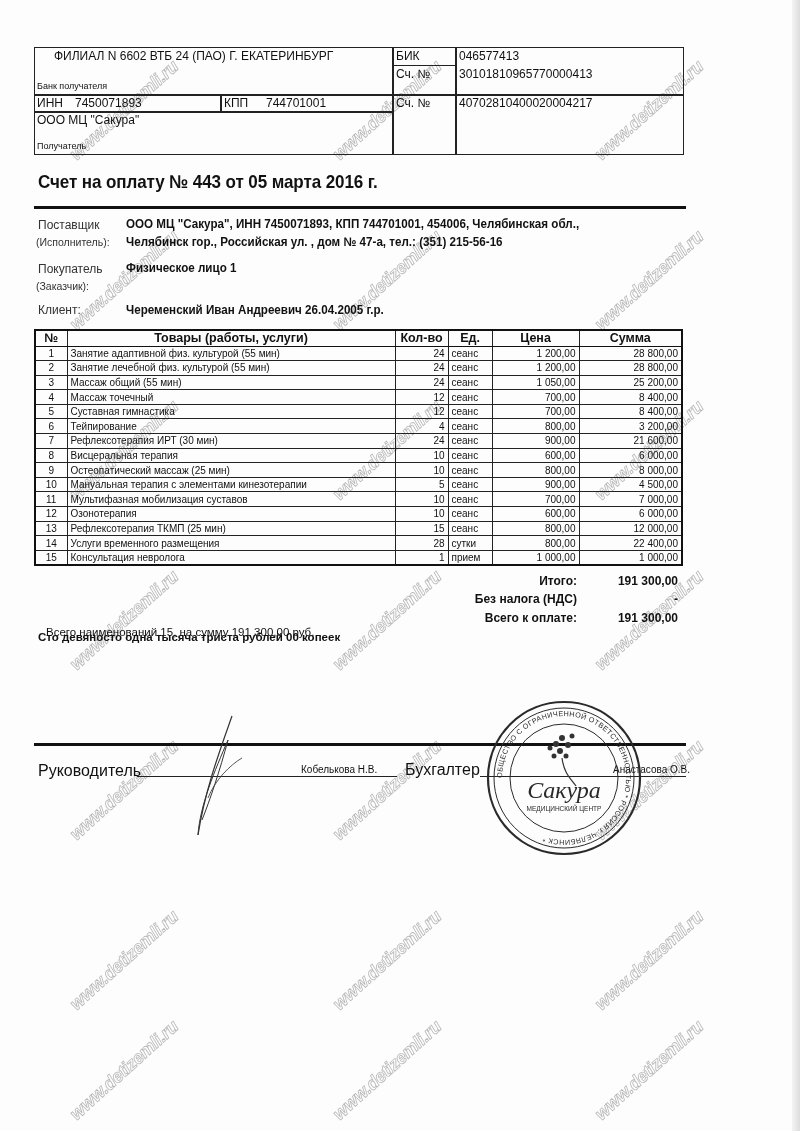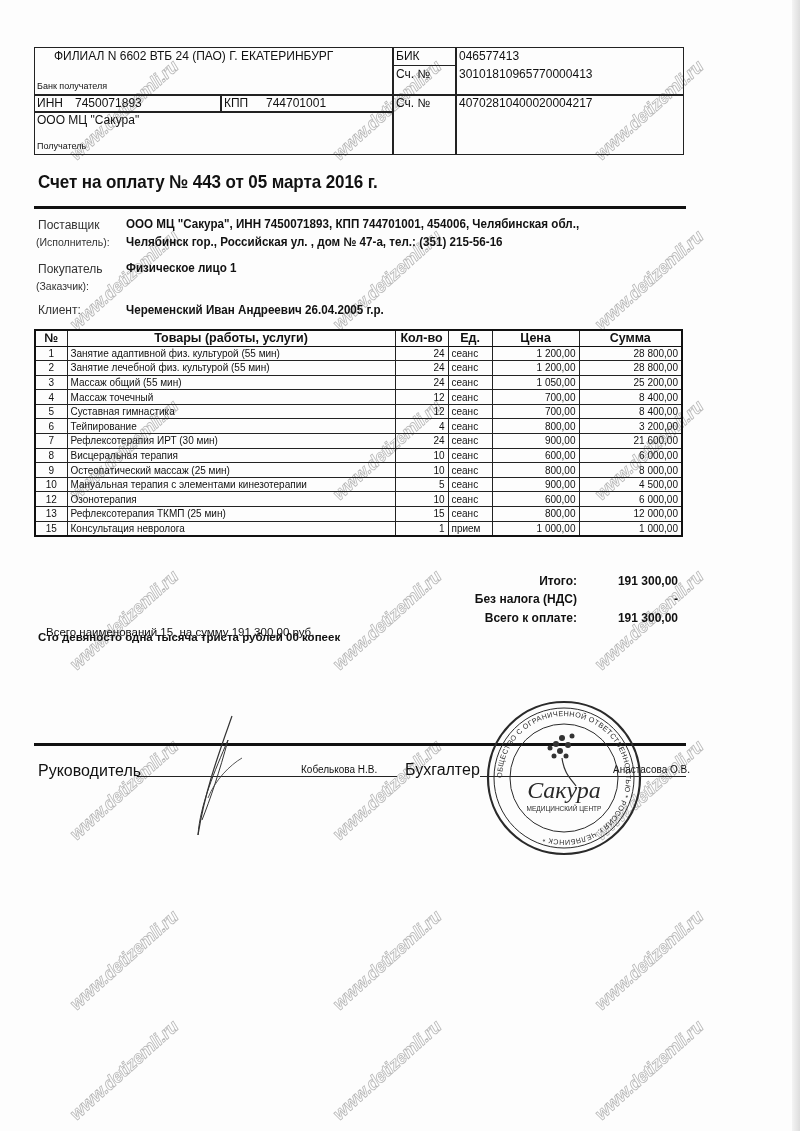--- a/index.html
+++ b/index.html
@@ -212,34 +212,50 @@
       </tr>
       <tr>
         <td class="c-no">10</td>
         <td class="c-name">Мануальная терапия с элементами кинезотерапии</td>
         <td class="c-qty">5</td>
         <td class="c-unit">сеанс</td>
         <td class="c-price">900,00</td>
         <td class="c-sum">4 500,00</td>
       </tr>
       <tr>
+        <td class="c-no">11</td>
+        <td class="c-name">Мультифазная мобилизация суставов</td>
+        <td class="c-qty">10</td>
+        <td class="c-unit">сеанс</td>
+        <td class="c-price">700,00</td>
+        <td class="c-sum">7 000,00</td>
+      </tr>
+      <tr>
         <td class="c-no">12</td>
         <td class="c-name">Озонотерапия</td>
         <td class="c-qty">10</td>
         <td class="c-unit">сеанс</td>
         <td class="c-price">600,00</td>
         <td class="c-sum">6 000,00</td>
       </tr>
       <tr>
         <td class="c-no">13</td>
         <td class="c-name">Рефлексотерапия ТКМП (25 мин)</td>
         <td class="c-qty">15</td>
         <td class="c-unit">сеанс</td>
         <td class="c-price">800,00</td>
         <td class="c-sum">12 000,00</td>
+      </tr>
+      <tr>
+        <td class="c-no">14</td>
+        <td class="c-name">Услуги временного размещения</td>
+        <td class="c-qty">28</td>
+        <td class="c-unit">сутки</td>
+        <td class="c-price">800,00</td>
+        <td class="c-sum">22 400,00</td>
       </tr>
       <tr>
         <td class="c-no">15</td>
         <td class="c-name">Консультация невролога</td>
         <td class="c-qty">1</td>
         <td class="c-unit">прием</td>
         <td class="c-price">1 000,00</td>
         <td class="c-sum">1 000,00</td>
       </tr>
     </tbody>

